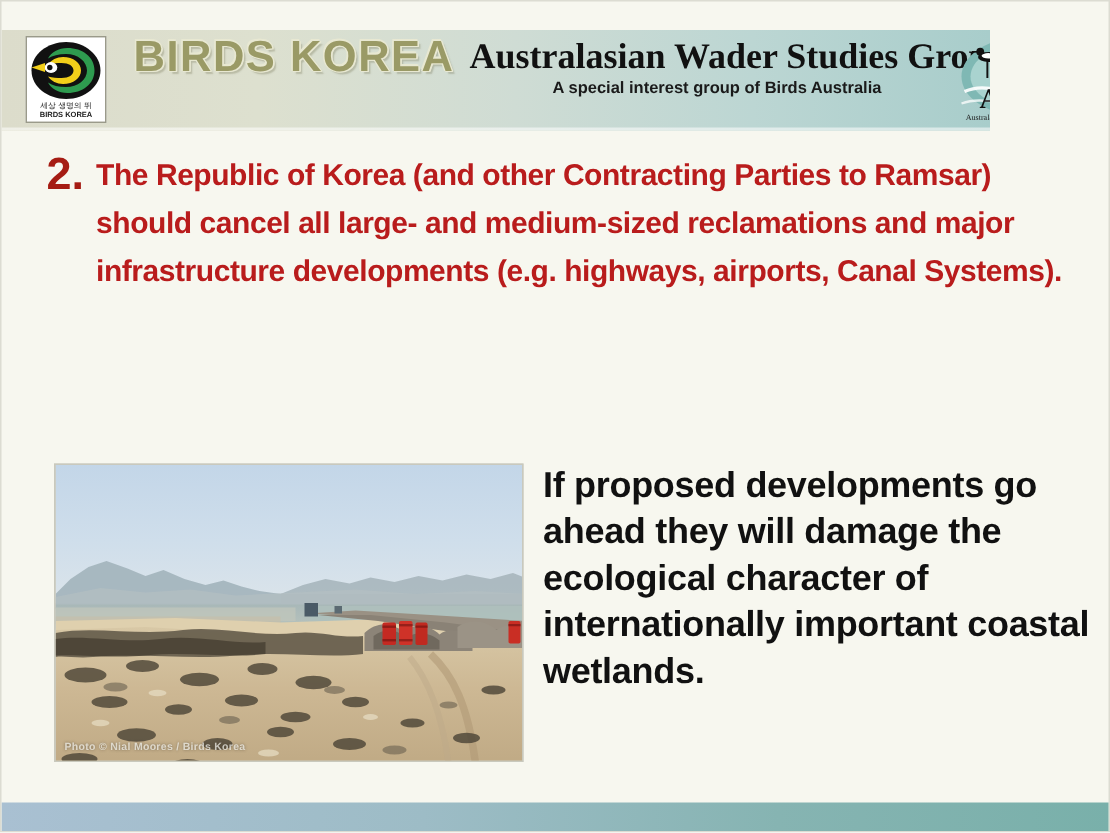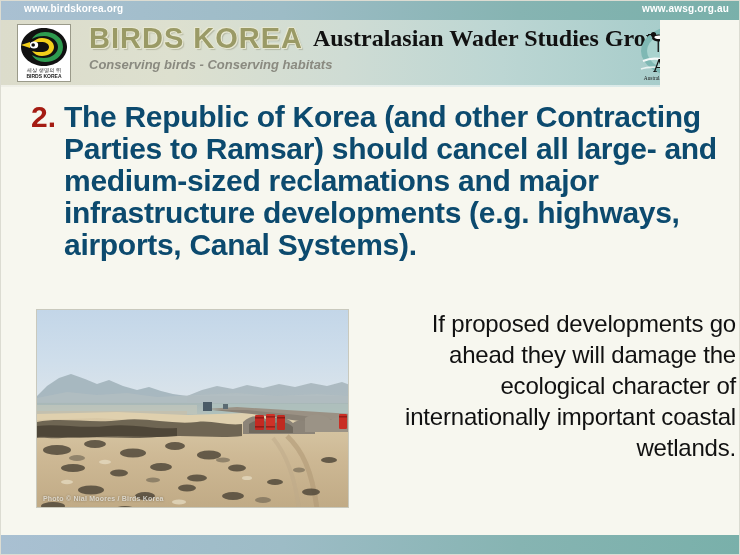--- a/index.html
+++ b/index.html
@@ -144,23 +144,23 @@
   }
   .bullet-num {
     font-size: 30px;
     font-weight: bold;
     color: #a51c13;
     line-height: 32px;
     padding-right: 8px;
     flex: 0 0 auto;
   }
   .bullet-text {
-    font-size: 30px;
-    font-weight: bold;
-    color: #0c4a6e;
+    font-size: 20px;
+    font-weight: bold;
+    color: #b91c1c;
     line-height: 32px;
     letter-spacing: -0.3px;
     flex: 1 1 auto;
   }
 
   
   .photo-frame {
     position: absolute;
     left: 35px; top: 308px;
     width: 313px; height: 199px;
@@ -185,44 +185,39 @@
     text-shadow: 0 0 2px rgba(60,50,35,0.55);
     white-space: nowrap;
     letter-spacing: 0.2px;
   }
 
   .side-text {
     position: absolute;
     left: 361px; top: 307px;
     width: 374px;
     font-size: 24px;
-    font-weight: normal;
+    font-weight: bold;
     color: #111111;
     line-height: 31px;
     letter-spacing: -0.2px;
-    text-align: right;
   }
 
   
   .bottom-bar {
     position: absolute;
     left: 0; bottom: 0;
     width: 740px; height: 19px;
     background: linear-gradient(to right, #a9c0d2 0%, #9dbcc6 38%, #86b4b2 70%, #79b0aa 100%);
   }
 </style>
 </head>
 <body>
 
 <div id="slide">
 
-  <div class="url-bar">
-    <span class="url-left">www.birdskorea.org</span>
-    <span class="url-right">www.awsg.org.au</span>
-  </div>
 
   <div class="header-band">
 
     <div class="bk-logo">
       <svg width="52" height="56" viewBox="0 0 52 56" aria-hidden="true">
         <rect x="0" y="0" width="52" height="56" fill="#ffffff"></rect>
         <g transform="translate(3,3)">
           <rect x="0" y="0" width="46" height="38" fill="#ffffff"></rect>
           <path d="M23,0 C36,0 46,9 46,19 C46,29 36,38 23,38 C11,38 0,30 0,19 C0,8 11,0 23,0 Z" fill="#111111"></path>
           <path d="M24,4 C34,4 42,10 42,19 C42,28 34,34 24,34 C18,34 13,31 11,27 C14,29 18,30 23,30 C31,30 37,25 37,19 C37,13 31,8 23,8 C18,8 14,9 11,11 C13,7 18,4 24,4 Z" fill="#2e9b4f"></path>
@@ -230,23 +225,23 @@
           <ellipse cx="13" cy="17" rx="4.2" ry="3.6" fill="#ffffff"></ellipse>
           <circle cx="12.2" cy="17" r="1.8" fill="#111111"></circle>
           <path d="M0,17 L9,14 L9,20 Z" fill="#f2cf1a"></path>
         </g>
         <text x="26" y="47" text-anchor="middle" font-family="DejaVu Sans, sans-serif" font-size="5.2" fill="#1a1a1a">세상 생명의 뛰</text>
         <text x="26" y="53" text-anchor="middle" font-family="Liberation Sans, sans-serif" font-size="5" font-weight="bold" fill="#1a1a1a">BIRDS KOREA</text>
       </svg>
     </div>
 
     <div class="bk-wordmark">BIRDS KOREA</div>
-    <div class="bk-tagline">Conserving birds - Conserving habitats</div>
 
     <div class="awsg-title">Australasian Wader Studies Group</div>
+    <div class="awsg-sub">A special interest group of Birds Australia</div>
 
     <div class="awsg-logo">
       <svg width="88" height="64" viewBox="0 0 88 64" aria-hidden="true">
         <ellipse cx="44" cy="30" rx="40" ry="26" fill="#7fb8b4"></ellipse>
         <ellipse cx="44" cy="30" rx="34" ry="21" fill="#a9d3cf"></ellipse>
         <path d="M6,40 C22,33 34,44 54,38 C68,34 78,40 84,36" stroke="#ffffff" stroke-width="2.2" fill="none" opacity="0.9"></path>
         <path d="M4,48 C20,42 36,52 56,46 C70,42 80,48 86,44" stroke="#ffffff" stroke-width="1.6" fill="none" opacity="0.75"></path>
         <g fill="#111111">
 
           <ellipse cx="22" cy="17" rx="7" ry="3.4"></ellipse>

